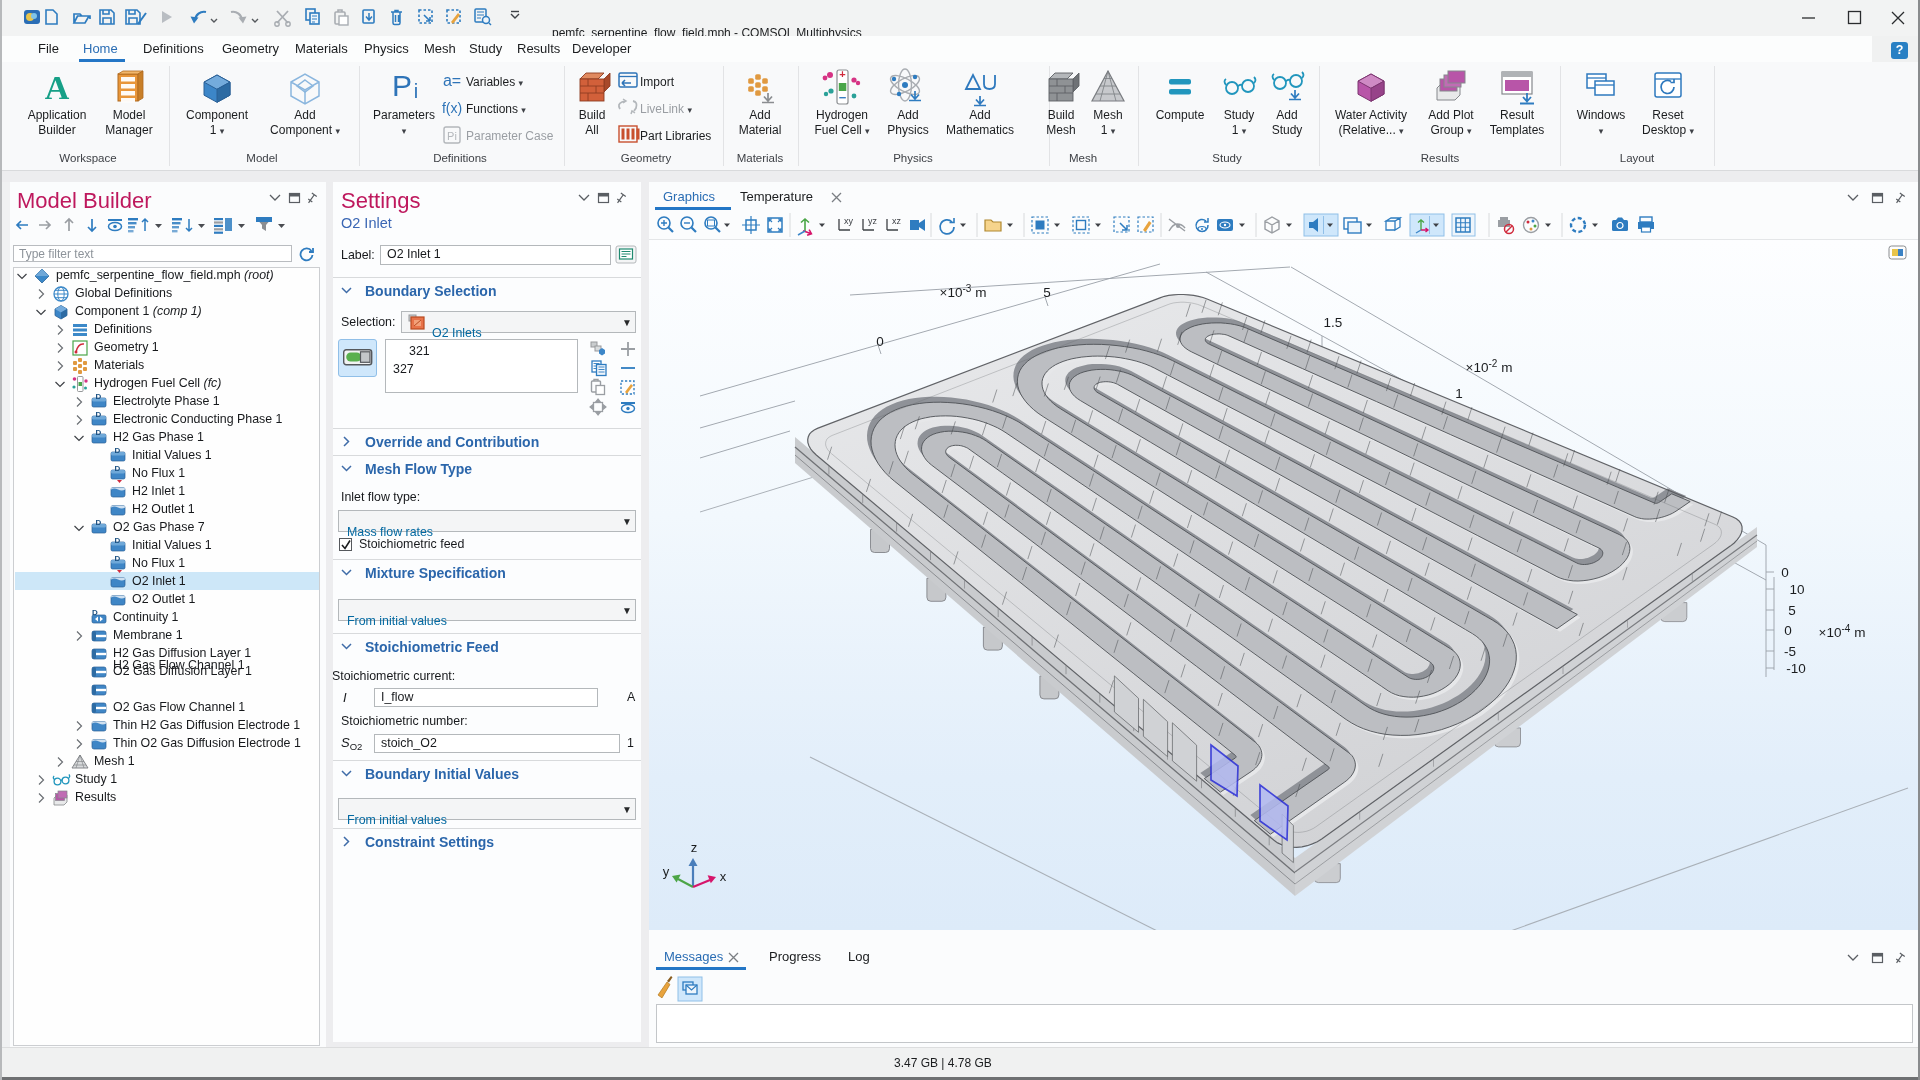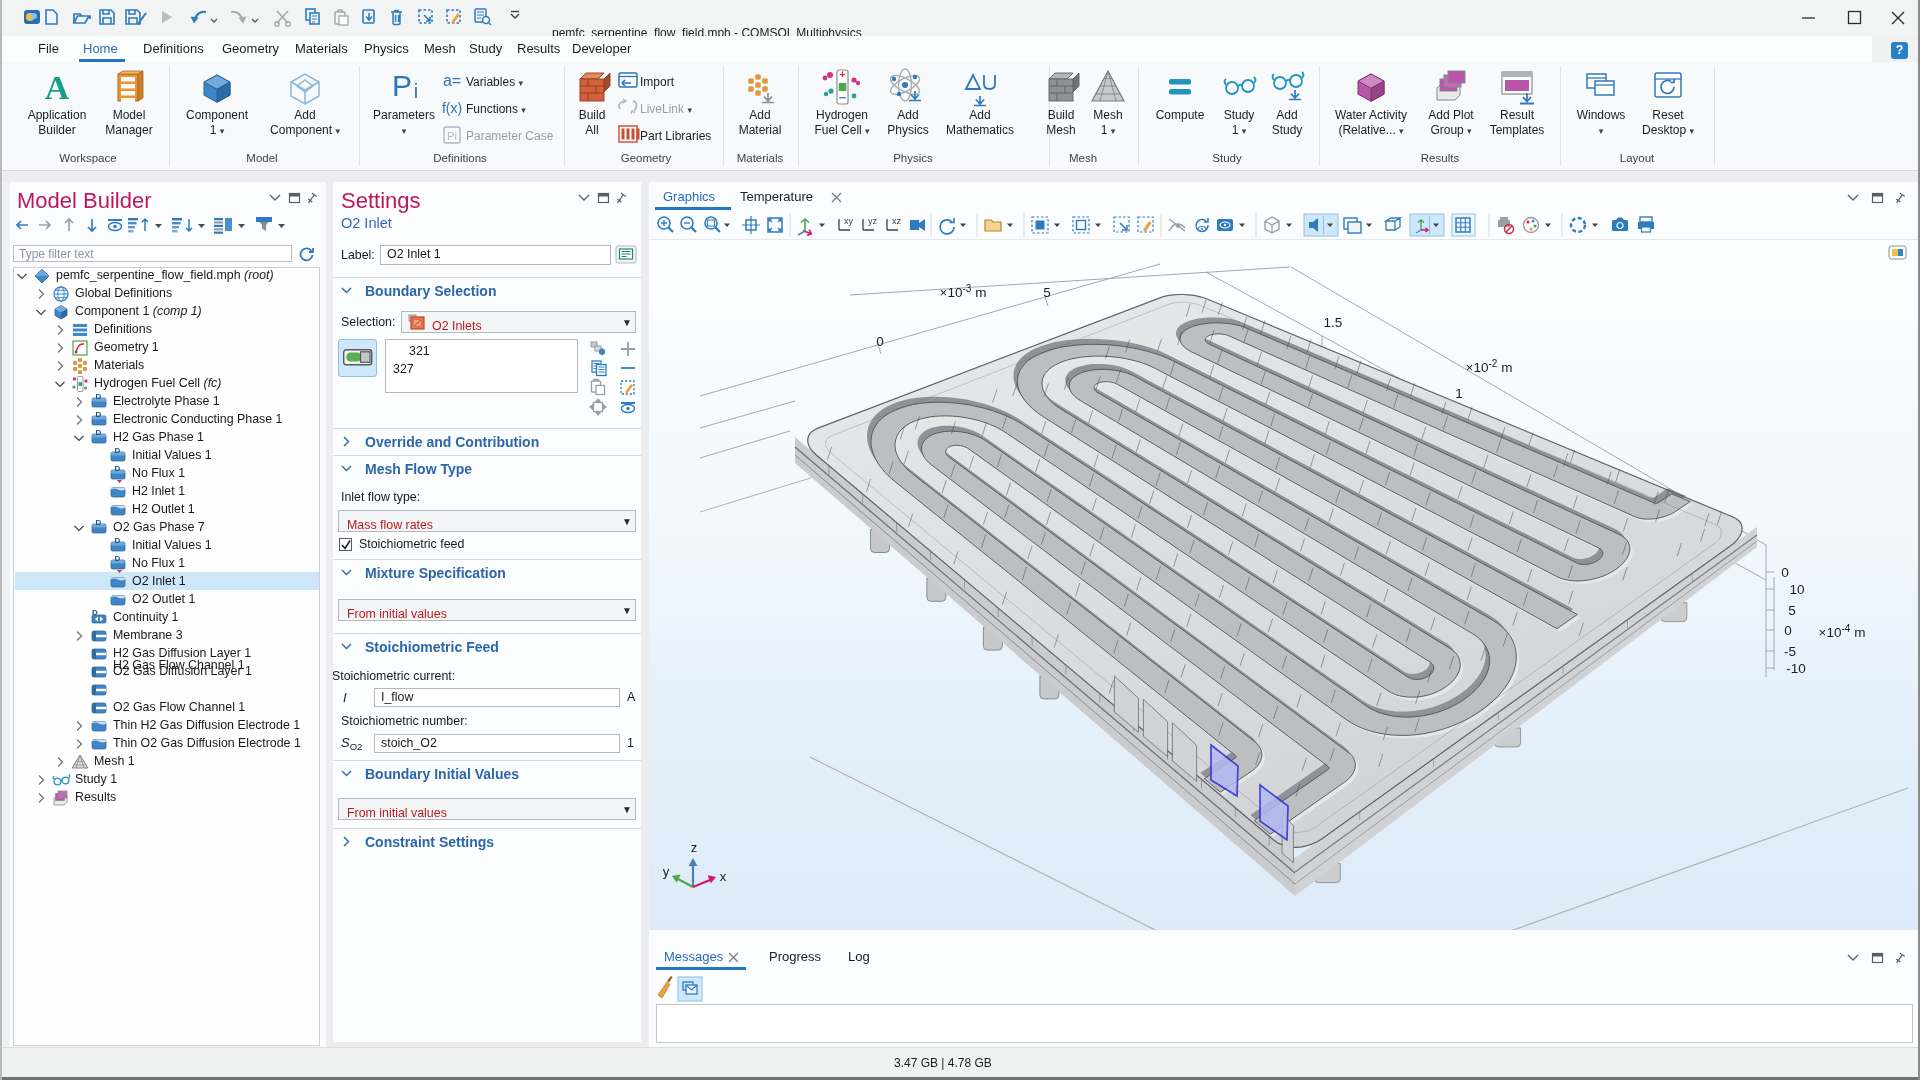--- a/index.html
+++ b/index.html
@@ -31,21 +31,21 @@
 .treerow{position:absolute;font-size:12.4px;color:#17191c;white-space:nowrap}
 .it{font-style:italic}
 #filter{left:13px;top:245px;width:279px;height:17px;border:1px solid #b9bcc0;background:#fff;position:absolute;font-size:12px;color:#8d939a;padding:1px 0 0 5px}
 #treebox{left:13px;top:267px;width:307px;height:779px;border:1px solid #ccced1;background:#fefefe;position:absolute}
 #selrow{position:absolute;left:1px;top:304px;width:304px;height:18px;background:#cde7f8}
 
 .sect{position:absolute;font-size:14px;font-weight:bold;color:#2b66ab;white-space:nowrap}
 .slabel{position:absolute;font-size:12.4px;color:#17191c;white-space:nowrap}
 .sdiv{position:absolute;left:333px;width:308px;height:1px;background:#d8dadc}
 .inp{position:absolute;background:#fff;border:1px solid #b4b8bb;font-size:12.4px;color:#17191c;padding:1px 0 0 6px}
-.dd{position:absolute;background:#f4f5f6;border:1px solid #b4b8bb;font-size:12.4px;color:#b91c1c;padding:7px 0 0 8px}
+.dd{position:absolute;background:#f4f5f6;border:1px solid #b4b8bb;font-size:12.4px;color:#0369a1;padding:14px 0 0 8px}
 .ddar{position:absolute;font-size:10px;color:#26282a}
 
 .gtab{position:absolute;top:189px;font-size:13px}
 #gunder{left:655px;top:207px;width:76px;height:3px;background:#2376c6;position:absolute}
 #gtbar{left:649px;top:210px;width:1271px;height:30px;background:#fbfcfd;border-bottom:1px solid #e4e6e8;position:absolute}
 #gcanvas{left:649px;top:240px;width:1271px;height:690px;position:absolute;background:linear-gradient(180deg,#fdfeff 0%,#f2f8fd 40%,#e2eefa 78%,#ddebf9 100%)}
 
 #msgpanel{left:649px;top:937px;width:1271px;height:110px;background:#fbfcfd;position:absolute}
 #munder{left:656px;top:967px;width:90px;height:3px;background:#2376c6;position:absolute}
 #msgbox{left:656px;top:1004px;width:1257px;height:39px;background:#fff;border:1px solid #c3c6c9;position:absolute}
@@ -451,21 +451,21 @@
 <div class="treerow" style="left:132px;top:448px">Initial Values 1</div>
 <div class="treerow" style="left:132px;top:466px">No Flux 1</div>
 <div class="treerow" style="left:132px;top:484px">H2 Inlet 1</div>
 <div class="treerow" style="left:132px;top:502px">H2 Outlet 1</div>
 <div class="treerow" style="left:113px;top:520px">O2 Gas Phase 7</div>
 <div class="treerow" style="left:132px;top:538px">Initial Values 1</div>
 <div class="treerow" style="left:132px;top:556px">No Flux 1</div>
 <div class="treerow" style="left:132px;top:574px">O2 Inlet 1</div>
 <div class="treerow" style="left:132px;top:592px">O2 Outlet 1</div>
 <div class="treerow" style="left:113px;top:610px">Continuity 1</div>
-<div class="treerow" style="left:113px;top:628px">Membrane 3</div>
+<div class="treerow" style="left:113px;top:628px">Membrane 1</div>
 <div class="treerow" style="left:113px;top:646px">H2 Gas Diffusion Layer 1</div>
 <div class="treerow" style="left:113px;top:664px">O2 Gas Diffusion Layer 1</div>
 <div class="treerow" style="left:113px;top:658px">H2 Gas Flow Channel 1</div>
 <div class="treerow" style="left:113px;top:700px">O2 Gas Flow Channel 1</div>
 <div class="treerow" style="left:113px;top:718px">Thin H2 Gas Diffusion Electrode 1</div>
 <div class="treerow" style="left:113px;top:736px">Thin O2 Gas Diffusion Electrode 1</div>
 <div class="treerow" style="left:94px;top:754px">Mesh 1</div>
 <div class="treerow" style="left:75px;top:772px">Study 1</div>
 <div class="treerow" style="left:75px;top:790px">Results</div>
 <svg style="left:0;top:0" width="330" height="1080">
@@ -741,21 +741,21 @@
 <div class="sect" style="left:365px;top:565px">Mixture Specification</div>
 <div class="dd" style="left:338px;top:599px;width:298px;height:22px">From initial values</div>
 <div class="ddar" style="left:622px;top:605px">▼</div>
 <div class="sdiv" style="top:633px"></div>
 <svg style="left:342px;top:642px" width="12" height="12">
     <path d="M0,2 l4.5,4.5 l4.5,-4.5" fill="none" stroke="#3f6ca8" stroke-width="1.5"></path>
   </svg>
 <div class="sect" style="left:365px;top:639px">Stoichiometric Feed</div>
 <div class="slabel" style="left:332px;top:669px">Stoichiometric current:</div>
 <div class="slabel it" style="left:343px;top:690px;font-size:13px">I</div>
-<div class="inp" style="left:374px;top:688px;width:246px;height:19px">I_flow</div>
+<div class="inp" style="left:374px;top:688px;width:224px;height:19px">I_flow</div>
 <div class="slabel" style="left:627px;top:690px">A</div>
 <div class="slabel" style="left:341px;top:714px">Stoichiometric number:</div>
 <div class="slabel it" style="left:341px;top:735px;font-size:13px">S<span style="font-size:9.5px;font-style:normal;vertical-align:-3px">O2</span></div>
 <div class="inp" style="left:374px;top:734px;width:246px;height:19px">stoich_O2</div>
 <div class="slabel" style="left:627px;top:736px">1</div>
 <div class="sdiv" style="top:760px"></div>
 <svg style="left:342px;top:769px" width="12" height="12">
     <path d="M0,2 l4.5,4.5 l4.5,-4.5" fill="none" stroke="#3f6ca8" stroke-width="1.5"></path>
   </svg>
 <div class="sect" style="left:365px;top:766px">Boundary Initial Values</div>

